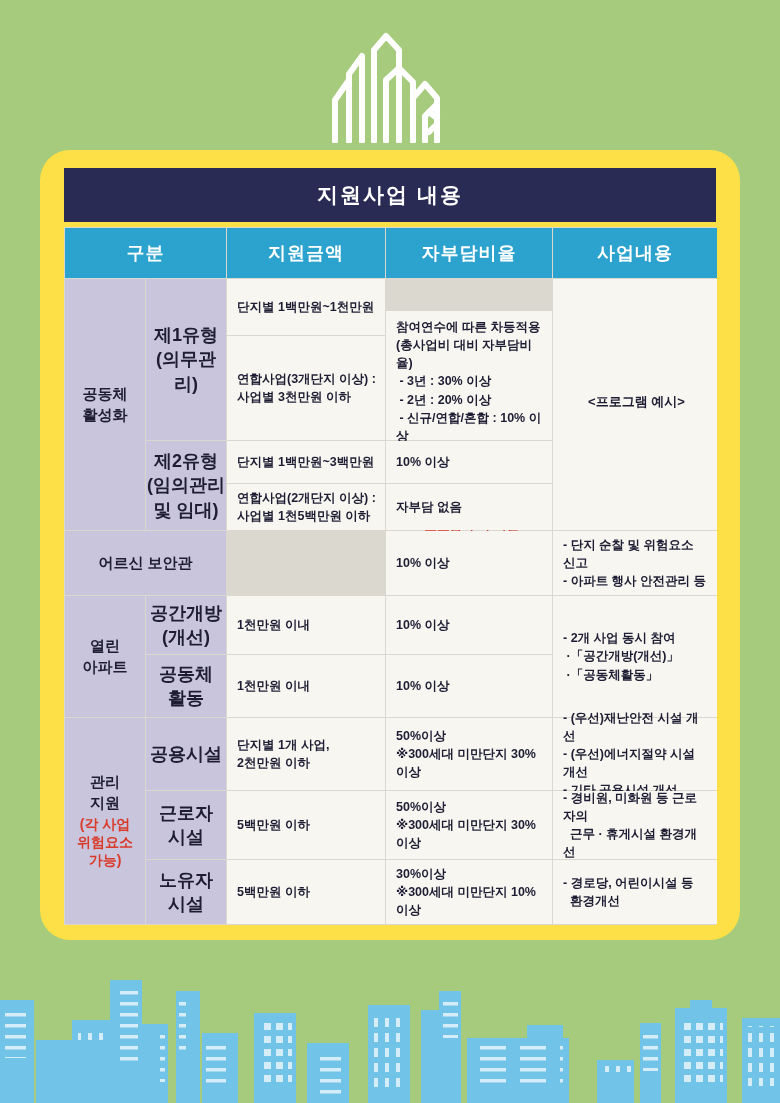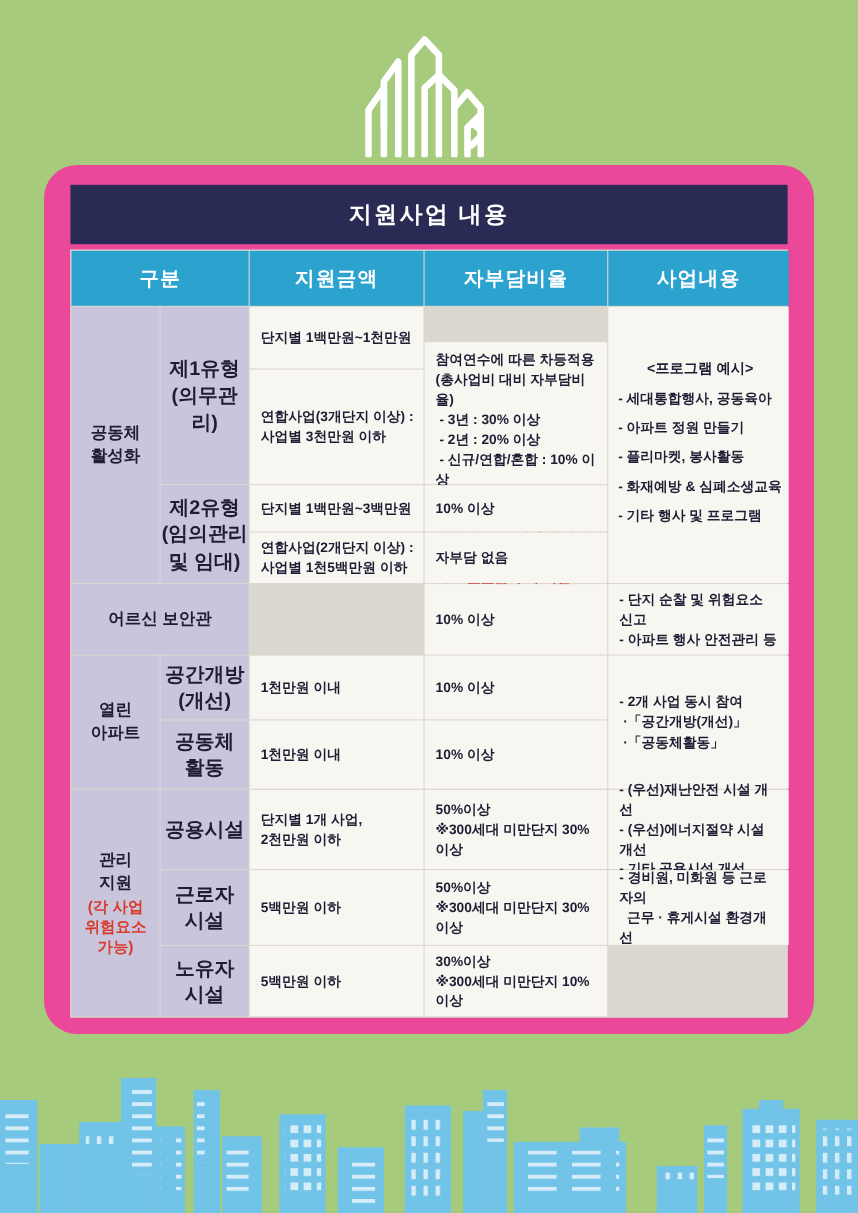--- a/index.html
+++ b/index.html
@@ -8,21 +8,21 @@
     position:relative;
     width:780px; height:1103px;
     background:#A6CB7D;
     font-family:"Liberation Sans","DejaVu Sans",sans-serif;
     overflow:hidden;
     color:#23223A;
   }
   .top-icon { position:absolute; left:325px; top:28px; width:130px; height:115px; }
   .card {
     position:absolute; left:40px; top:150px; width:700px; height:790px;
-    background:#ec4899; border-radius:30px;
+    background:#fde047; border-radius:30px;
     padding:18px 24px 14px 24px;
   }
   .title-bar {
     height:54px; background:#292B54; display:flex; align-items:center; justify-content:center;
     margin-bottom:5px;
   }
   .title-bar span { color:#FFFFFF; font-size:21px; font-weight:700; letter-spacing:2px; }
   .grid {
     display:grid;
     grid-template-columns:80px 80px 158px 166px 164px;
@@ -84,25 +84,20 @@
 (총사업비 대비 자부담비율)
  - 3년 : 30% 이상
  - 2년 : 20% 이상
  - 신규/연합/혼합 : 10% 이상</span>
       <span class="red" style="white-space:pre-wrap">※ 2025년 우수단지(8개소)는
 자부담 10%, 단 혼합단지는
 10% 보조금 추가 지원</span>
     </div>
     <div class="cell data program" style="grid-area:2/5/6/6">
       <span class="ph">&lt;프로그램 예시&gt;</span>
-      <span class="pi">- 세대통합행사, 공동육아
-- 아파트 정원 만들기
-- 플리마켓, 봉사활동
-- 화재예방 &amp; 심폐소생교육
-- 기타 행사 및 프로그램</span>
     </div>
     <div class="cell cat sub" style="grid-area:4/2/6/3">제2유형
 (임의관리
 및 임대)</div>
     <div class="cell data" style="grid-area:4/3/5/4">단지별 1백만원~3백만원</div>
     <div class="cell data" style="grid-area:4/4/5/5">10% 이상</div>
     <div class="cell data" style="grid-area:5/3/6/4">연합사업(2개단지 이상) :
 사업별 1천5백만원 이하</div>
     <div class="cell data" style="grid-area:5/4/6/5">자부담 없음</div>
 
@@ -145,20 +140,22 @@
     <div class="cell data" style="grid-area:10/3/11/4">5백만원 이하</div>
     <div class="cell data" style="grid-area:10/4/11/5">50%이상
 ※300세대 미만단지 30% 이상</div>
     <div class="cell data" style="grid-area:10/5/11/6">- 경비원, 미화원 등 근로자의
   근무 · 휴게시설 환경개선</div>
     <div class="cell cat sub" style="grid-area:11/2/12/3">노유자
 시설</div>
     <div class="cell data" style="grid-area:11/3/12/4">5백만원 이하</div>
     <div class="cell data" style="grid-area:11/4/12/5">30%이상
 ※300세대 미만단지 10% 이상</div>
+    <div class="cell data" style="grid-area:11/5/12/6">- 경로당, 어린이시설 등
+  환경개선</div>
   </div>
 </div>
 
 <svg class="skyline" viewBox="0 0 780 145" preserveAspectRatio="none">
   <defs>
     <pattern id="hstripe" width="40" height="11" patternUnits="userSpaceOnUse">
       <rect width="26" height="3.5" x="0" y="0" fill="#D5EDF9"></rect>
     </pattern>
     <pattern id="vdash" width="11" height="15" patternUnits="userSpaceOnUse">
       <rect width="4" height="9" x="0" y="0" fill="#D5EDF9"></rect>

